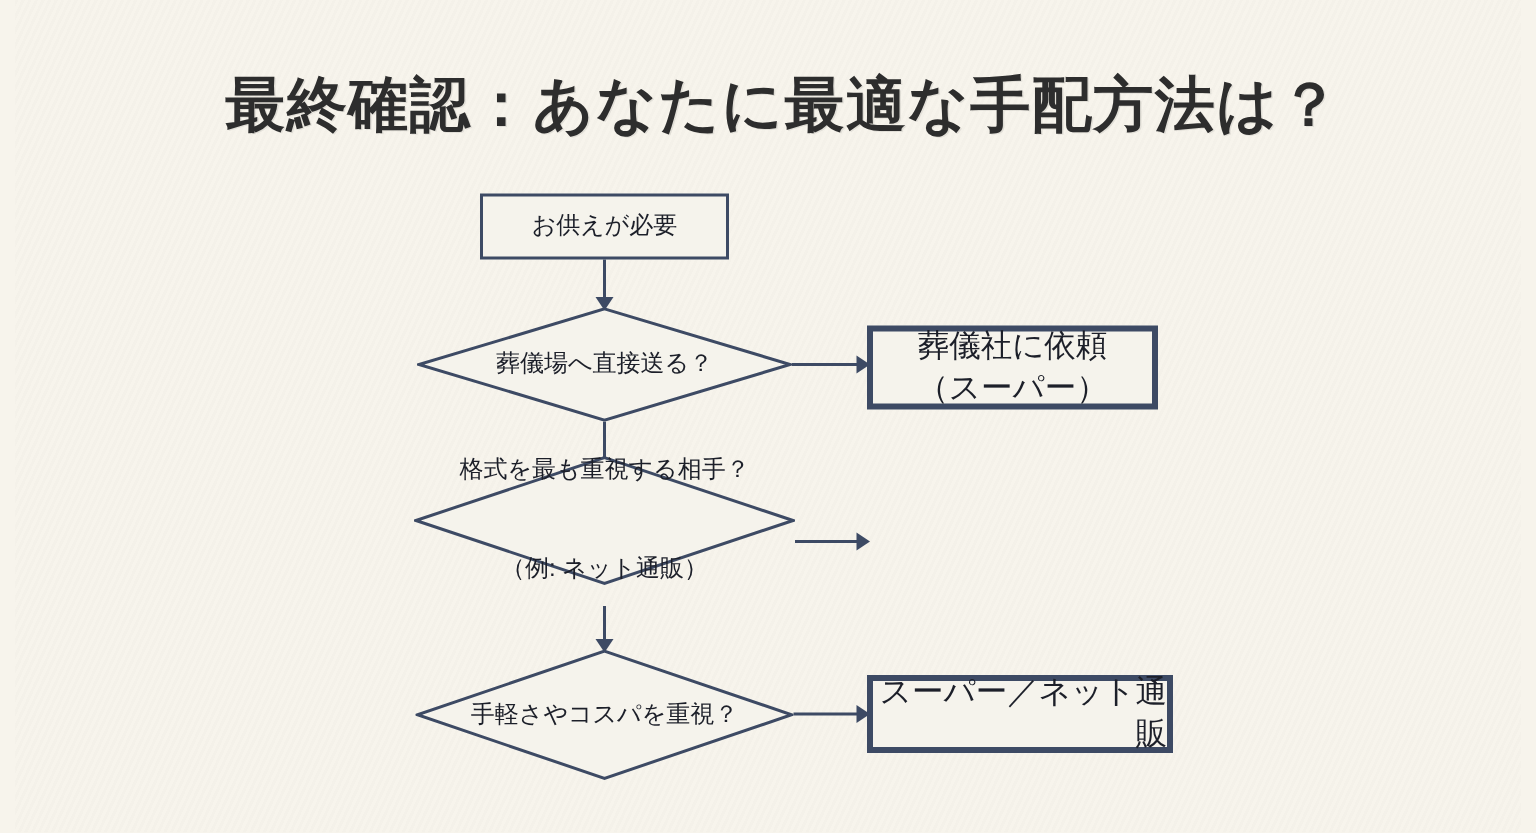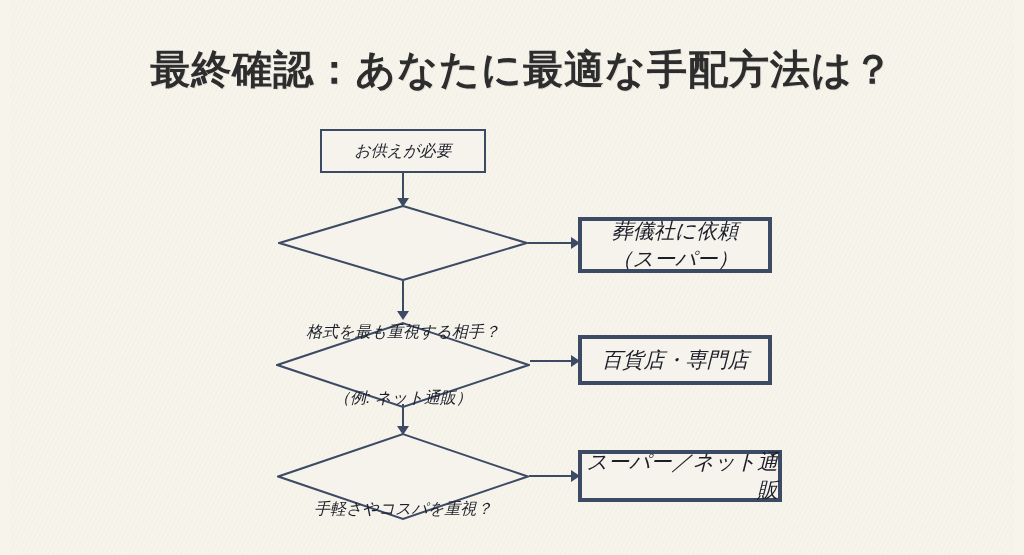--- a/index.html
+++ b/index.html
@@ -38,21 +38,20 @@
     position:absolute;
     box-sizing:border-box;
     display:flex;
     flex-direction:column;
     align-items:center;
     justify-content:center;
     text-align:center;
     color:var(--node-text);
     font-size:16px;
     line-height:1.35;
-    font-style:italic;
   }
   .rect{
     background:var(--fill);
     border:2px solid var(--line);
   }
   .result{
     background:var(--fill);
     border:4px solid var(--line);
     font-size:21px;
   }
@@ -62,22 +61,22 @@
   .diamond svg{
     position:absolute;
     left:0;top:0;width:100%;height:100%;
   }
   .diamond .label{
     position:relative;
     z-index:1;
   }
   .start-box{left:310px;top:129px;width:166px;height:44px;}
   .diamond-1{left:268px;top:205px;width:250px;height:76px;}
-  .diamond-2{left:266px;top:322px;width:254px;height:86px;gap:44px;}
-  .diamond-3{left:267px;top:433px;width:252px;height:87px;justify-content:flex-end;}
+  .diamond-2{left:266px;top:304px;width:254px;height:86px;gap:44px;}
+  .diamond-3{left:267px;top:433px;width:252px;height:87px;}
   .result-1{left:568px;top:217px;width:194px;height:56px;}
   .result-2{left:568px;top:335px;width:194px;height:50px;}
   .result-3{left:568px;top:450px;width:204px;height:52px;text-align:right;}
 
   .varrow{
     position:absolute;
     width:2px;
     background:var(--line);
   }
   .varrow::after{
@@ -121,20 +120,21 @@
   <div class="node rect start-box">
     <span>お供えが必要</span>
   </div>
 
   <div class="varrow varrow-1"></div>
 
   <div class="node diamond diamond-1">
     <svg viewBox="0 0 200 80" preserveAspectRatio="none">
       <polygon points="100,1 199,40 100,79 1,40" fill="var(--fill)" stroke="var(--line)" stroke-width="2" vector-effect="non-scaling-stroke"></polygon>
     </svg>
+    <span class="label">葬儀場へ直接送る？</span>
     <span class="label"></span>
   </div>
 
   <div class="harrow harrow-1"></div>
 
   <div class="node result result-1">
     <span>葬儀社に依頼</span>
     <span>（スーパー）</span>
   </div>
 
@@ -143,24 +143,20 @@
   <div class="node diamond diamond-2">
     <svg viewBox="0 0 200 80" preserveAspectRatio="none">
       <polygon points="100,1 199,40 100,79 1,40" fill="var(--fill)" stroke="var(--line)" stroke-width="2" vector-effect="non-scaling-stroke"></polygon>
     </svg>
     <span class="label">格式を最も重視する相手？</span>
     <span class="label">（例: ネット通販）</span>
   </div>
 
   <div class="harrow harrow-2"></div>
 
-  <div class="node result result-2">
-    <span>百貨店・専門店</span>
-    <span></span>
-  </div>
 
   <div class="varrow varrow-3"></div>
 
   <div class="node diamond diamond-3">
     <svg viewBox="0 0 200 80" preserveAspectRatio="none">
       <polygon points="100,1 199,40 100,79 1,40" fill="var(--fill)" stroke="var(--line)" stroke-width="2" vector-effect="non-scaling-stroke"></polygon>
     </svg>
     <span class="label">手軽さやコスパを重視？</span>
     <span class="label"></span>
   </div>

